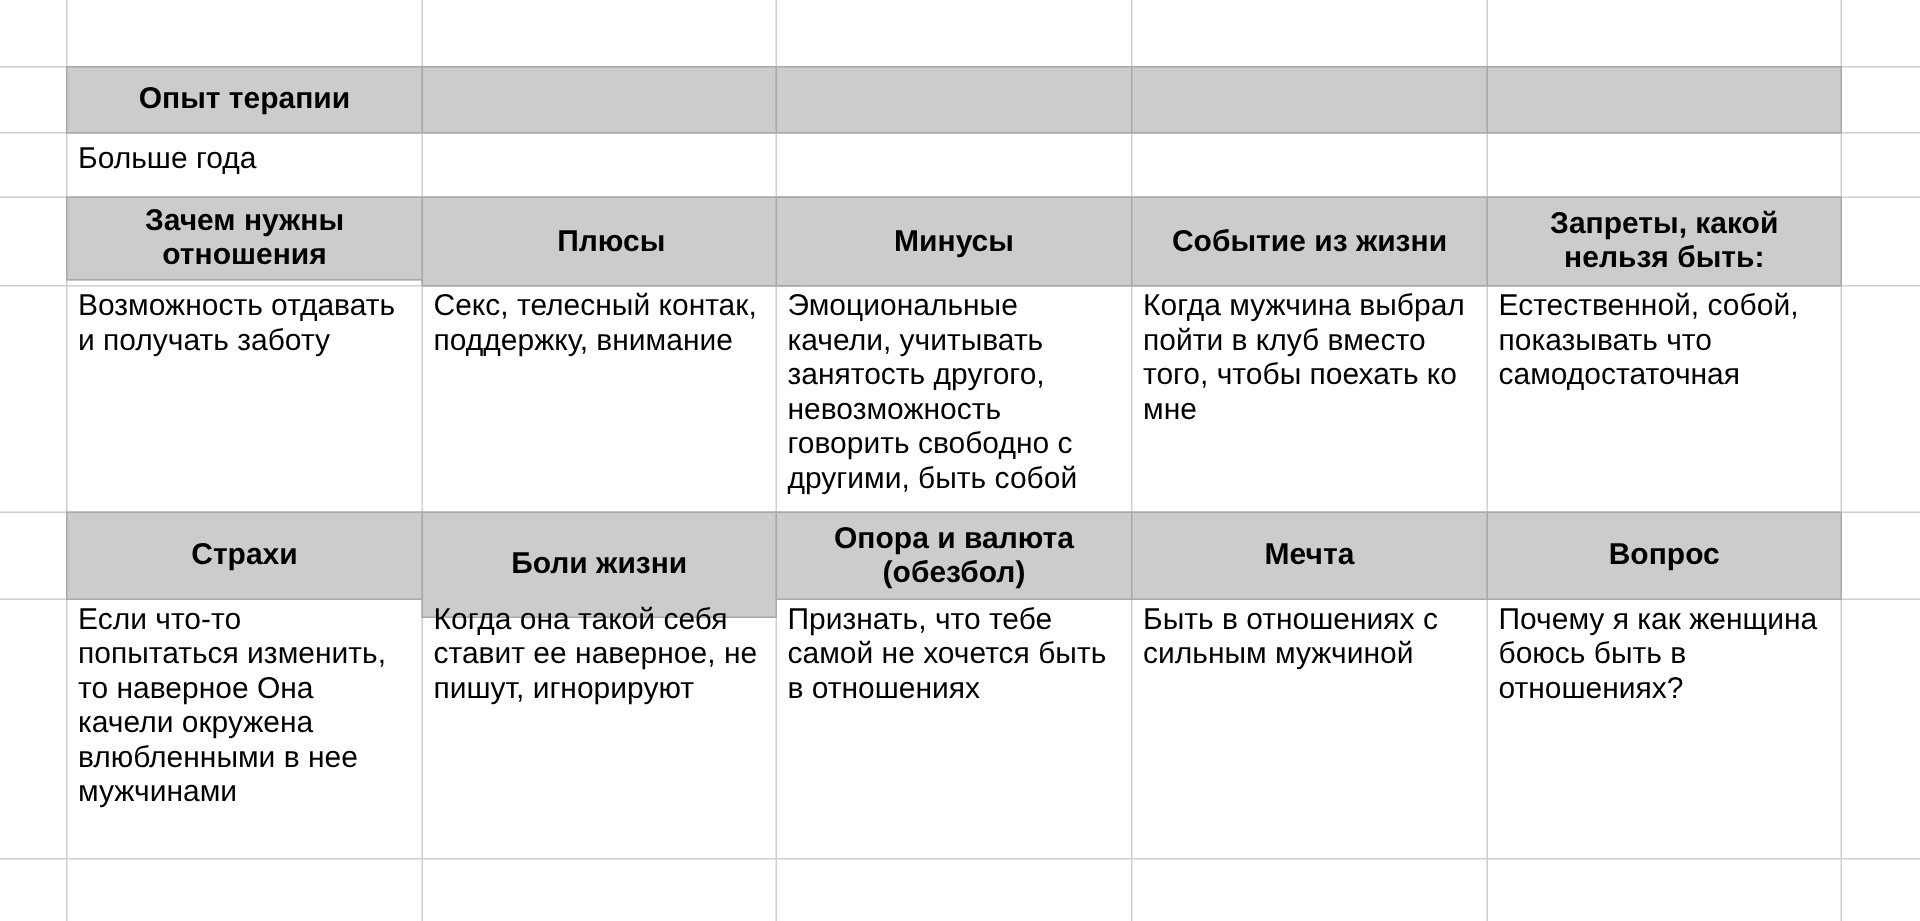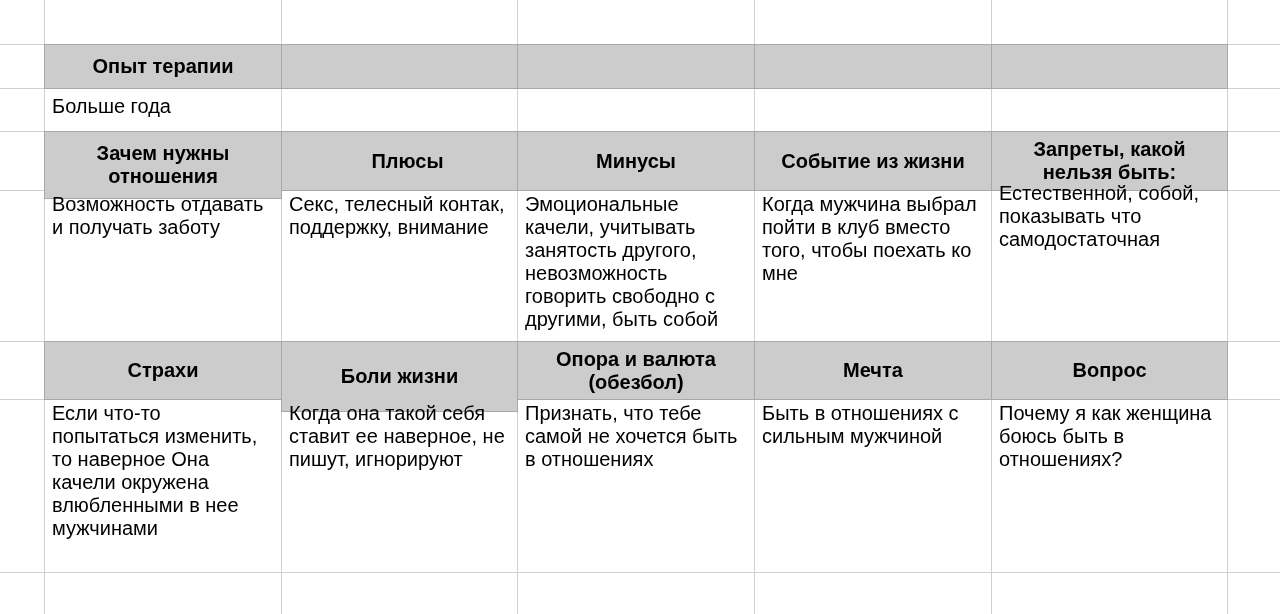--- a/index.html
+++ b/index.html
@@ -37,21 +37,21 @@
 </div>
 <div class="cell hdr bord" style="left:281px;top:44px;width:237px;height:45px"></div>
 <div class="cell hdr bord" style="left:517px;top:44px;width:238px;height:45px"></div>
 <div class="cell hdr bord" style="left:754px;top:44px;width:238px;height:45px"></div>
 <div class="cell hdr bord" style="left:991px;top:44px;width:237px;height:45px"></div>
 
 <div class="cell txt" style="left:44px;top:89px;width:237px;height:42px;padding-top:6px">
   <span>Больше года</span>
 </div>
 
-<div class="cell hdr bord" style="left:44px;top:131px;width:238px;height:68px">
+<div class="cell hdr bord" style="left:44px;top:131px;width:238px;height:56px">
   <span>Зачем нужны отношения</span>
 </div>
 <div class="cell hdr bord" style="left:281px;top:131px;width:253px;height:60px">
   <span>Плюсы</span>
 </div>
 <div class="cell hdr bord" style="left:517px;top:131px;width:238px;height:60px">
   <span>Минусы</span>
 </div>
 <div class="cell hdr bord" style="left:754px;top:131px;width:238px;height:60px">
   <span>Событие из жизни</span>
@@ -65,21 +65,21 @@
 </div>
 <div class="cell txt" style="left:281px;top:191px;width:236px;height:150px">
   <span>Секс, телесный контак, поддержку, внимание</span>
 </div>
 <div class="cell txt" style="left:517px;top:191px;width:237px;height:150px">
   <span>Эмоциональные качели, учитывать занятость другого, невозможность говорить свободно с другими, быть собой</span>
 </div>
 <div class="cell txt" style="left:754px;top:191px;width:237px;height:112px">
   <span>Когда мужчина выбрал пойти в клуб вместо того, чтобы поехать ко мне</span>
 </div>
-<div class="cell txt" style="left:991px;top:180px;width:236px;height:183px">
+<div class="cell txt" style="left:991px;top:191px;width:236px;height:183px">
   <span>Естественной, собой, показывать что самодостаточная</span>
 </div>
 
 <div class="cell hdr bord" style="left:44px;top:341px;width:238px;height:59px">
   <span>Страхи</span>
 </div>
 <div class="cell hdr bord" style="left:281px;top:341px;width:237px;height:71px">
   <span>Боли жизни</span>
 </div>
 <div class="cell hdr bord" style="left:517px;top:341px;width:238px;height:59px">

